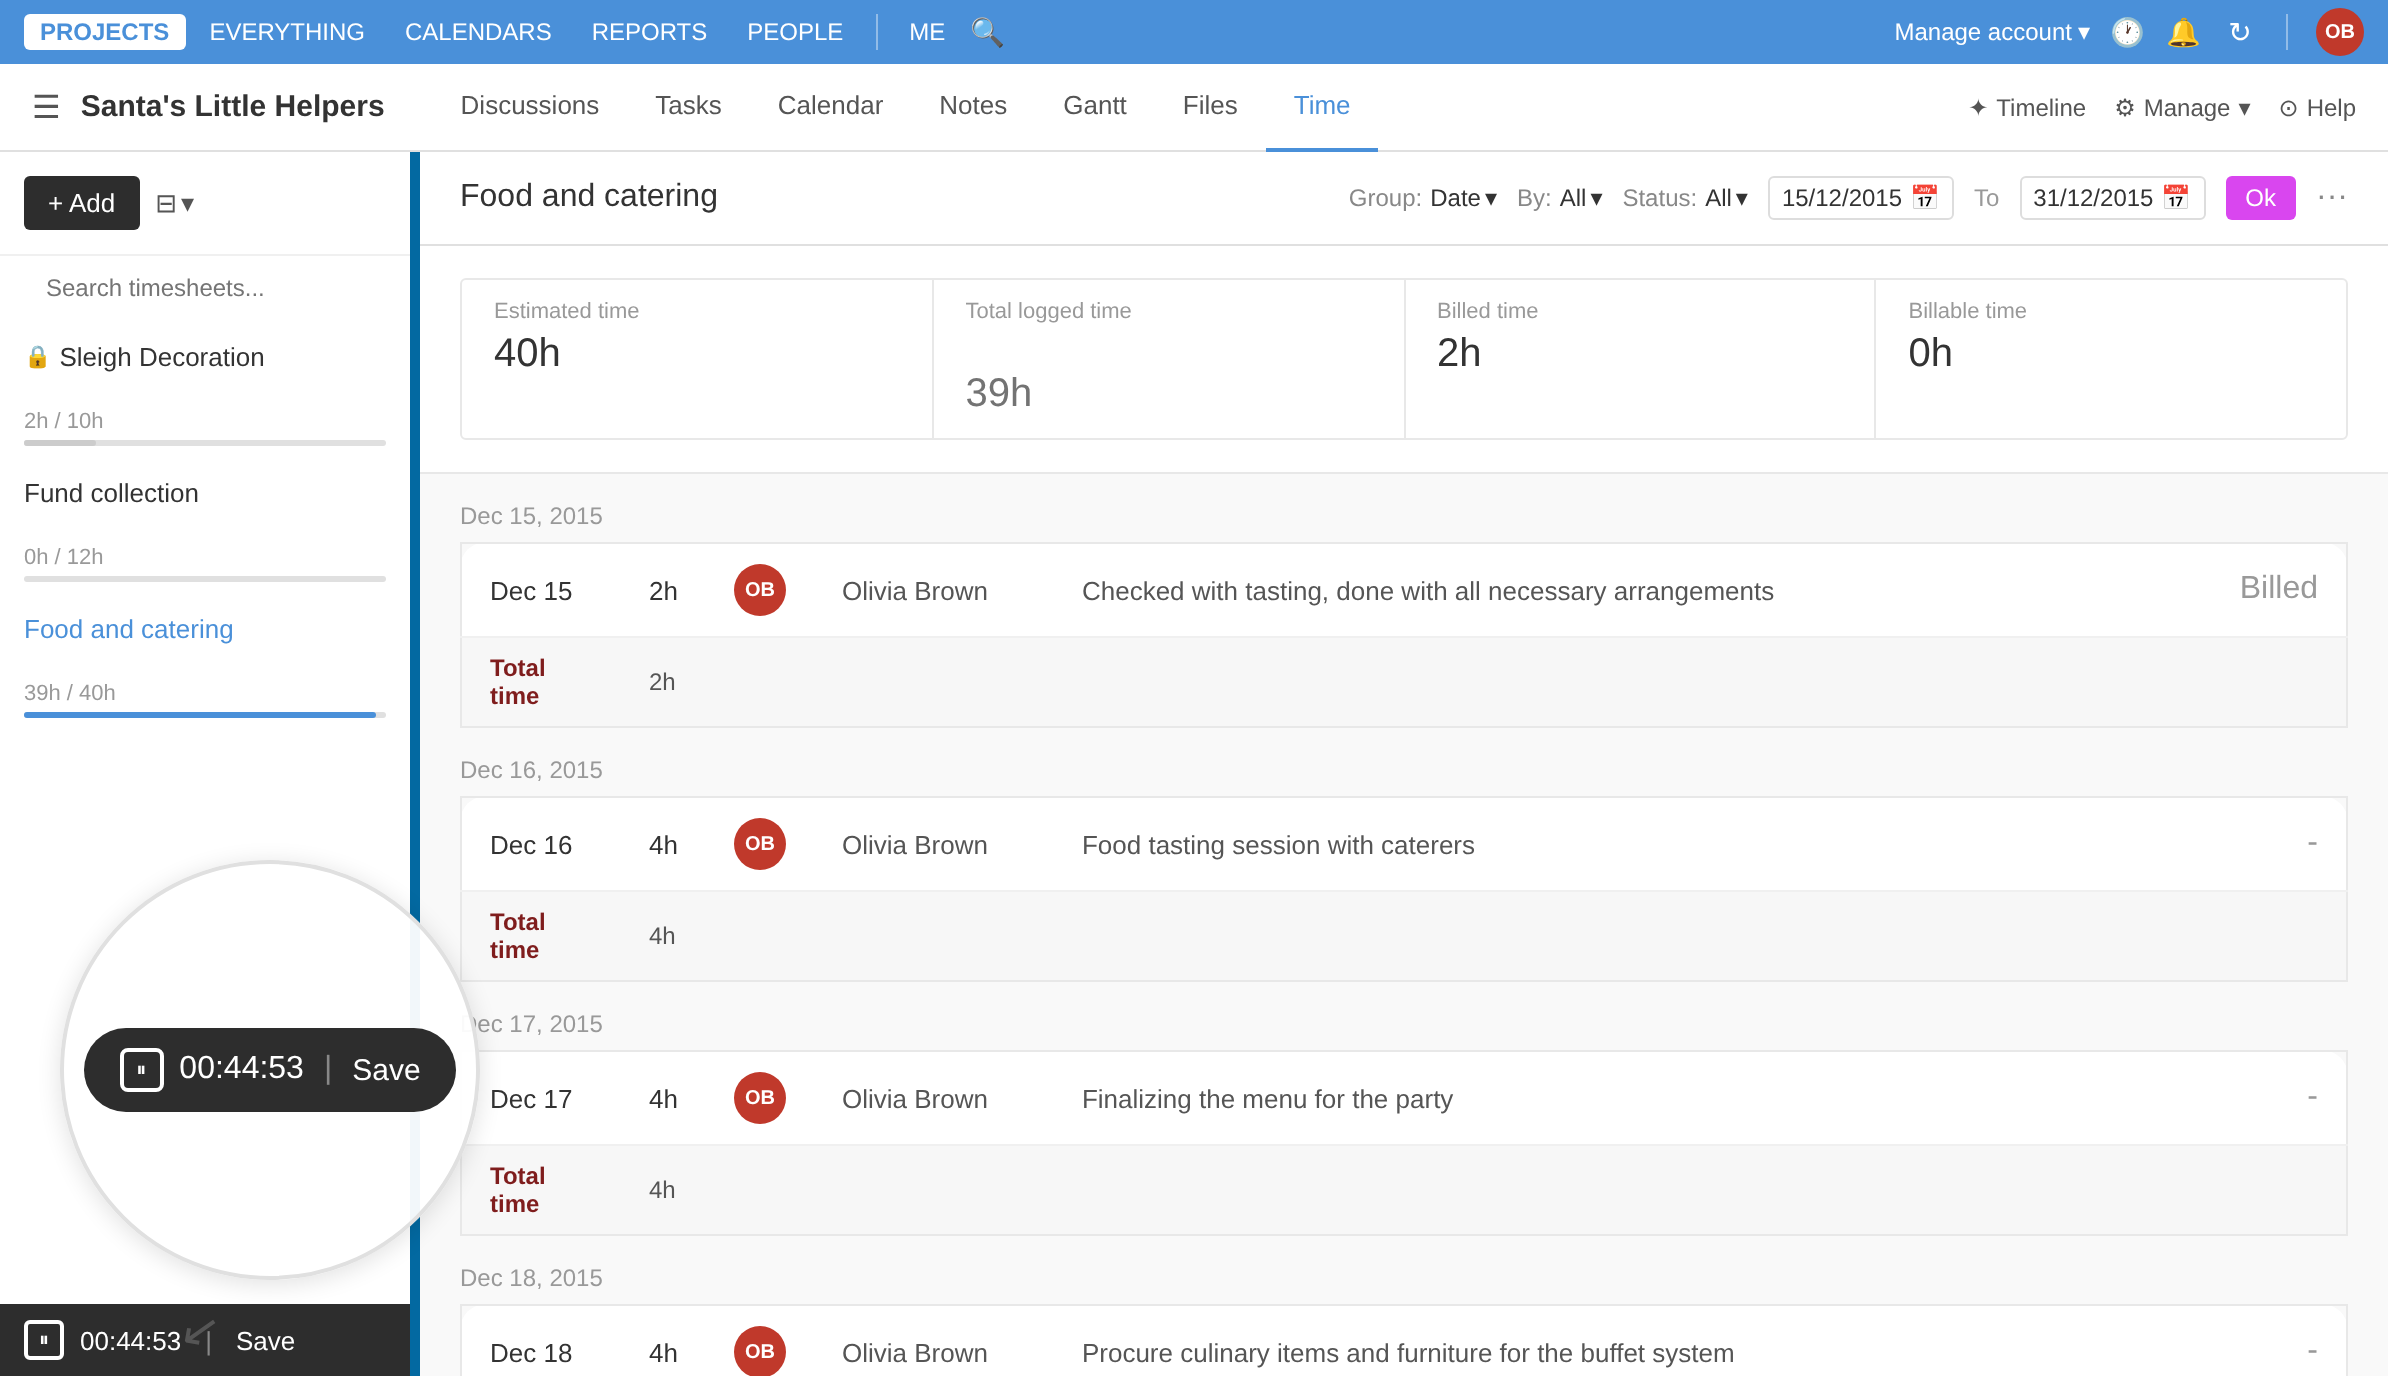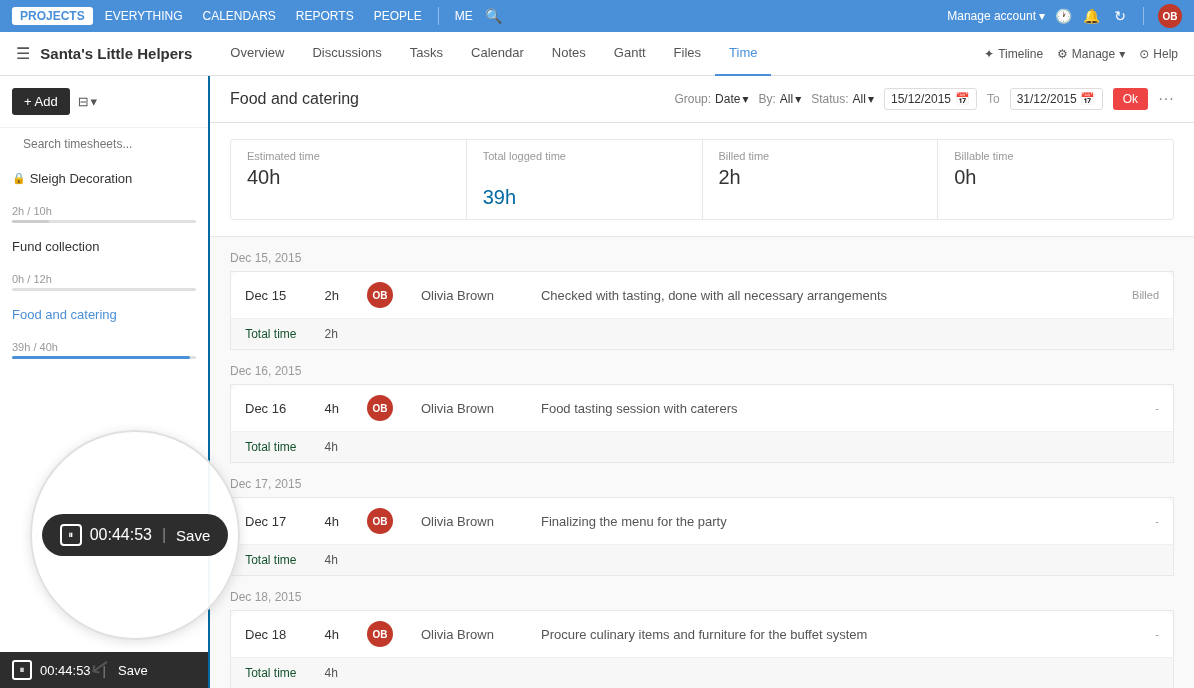--- a/index.html
+++ b/index.html
@@ -133,21 +133,21 @@
       display: flex;
       height: calc(688px - 76px);
       overflow: hidden;
     }
 
     
     .sidebar {
       width: 210px;
       min-width: 210px;
       background: #fff;
-      border-right: 2px solid #0369a1;
+      border-right: 5px solid #0369a1;
       display: flex;
       flex-direction: column;
       overflow: hidden;
     }
     .sidebar-toolbar {
       padding: 12px;
       display: flex;
       align-items: center;
       gap: 8px;
       border-bottom: 1px solid #f0f0f0;
@@ -313,21 +313,21 @@
       padding: 3px 6px;
       font-size: 12px;
       color: #333;
       background: #fff;
       display: flex;
       align-items: center;
       gap: 4px;
       cursor: pointer;
     }
     .ok-btn {
-      background: #ef4444;
+      background: #d946ef;
       color: #fff;
       border: none;
       border-radius: 3px;
       padding: 4px 10px;
       font-size: 12px;
       cursor: pointer;
     }
     .more-btn {
       cursor: pointer;
       color: #888;
@@ -355,21 +355,21 @@
       font-size: 11px;
       color: #999;
       margin-bottom: 4px;
     }
     .stat-value {
       font-size: 20px;
       font-weight: 300;
       color: #333;
     }
     .stat-value.highlight {
-      color: #0369a1;
+      color: #737373;
       margin-top: 24px;
     }
 
     
     .entries-section {
       padding: 0 20px 16px;
     }
     .date-group-header {
       font-size: 12px;
       color: #999;
@@ -391,41 +391,41 @@
     .time-table td {
       padding: 10px 14px;
       font-size: 13px;
       vertical-align: middle;
     }
     .time-table .col-date { width: 80px; color: #333; font-weight: 400; }
     .time-table .col-hours { width: 40px; color: #333; }
     .time-table .col-avatar { width: 36px; }
     .time-table .col-person { width: 120px; color: #555; }
     .time-table .col-desc { color: #555; }
-    .time-table .col-status { width: 80px; text-align: right; color: #999; font-size: 11px; }
+    .time-table .col-status { width: 80px; text-align: right; color: #999; font-size: 16px; }
     .entry-avatar {
       width: 26px;
       height: 26px;
       border-radius: 50%;
       background: #c0392b;
       display: flex;
       align-items: center;
       justify-content: center;
       color: #fff;
       font-size: 10px;
       font-weight: bold;
     }
     .total-row td {
       background: #f7f7f7;
       font-size: 12px;
       color: #555;
       font-weight: 500;
       padding: 8px 14px;
     }
-    .total-row .col-date { color: #14532d; font-size: 12px; font-weight: 400; text-align: right; }
+    .total-row .col-date { color: #7f1d1d; font-size: 12px; font-weight: 700; }
 
     
     .floating-timer-container {
       position: absolute;
       left: 30px;
       top: 380px;
       width: 220px;
       height: 220px;
       pointer-events: none;
     }
@@ -500,21 +500,20 @@
     <div class="top-nav-icon">↻</div>
     <div class="top-nav-divider"></div>
     <div class="user-avatar-top">OB</div>
   </div>
 </div>
 
 <div class="second-nav">
   <span class="hamburger">☰</span>
   <span class="project-title">Santa's Little Helpers</span>
   <div class="project-tabs">
-    <div class="project-tab">Overview</div>
     <div class="project-tab">Discussions</div>
     <div class="project-tab">Tasks</div>
     <div class="project-tab">Calendar</div>
     <div class="project-tab">Notes</div>
     <div class="project-tab">Gantt</div>
     <div class="project-tab">Files</div>
     <div class="project-tab active">Time</div>
   </div>
   <div class="second-nav-right">
     <div class="timeline-btn">

